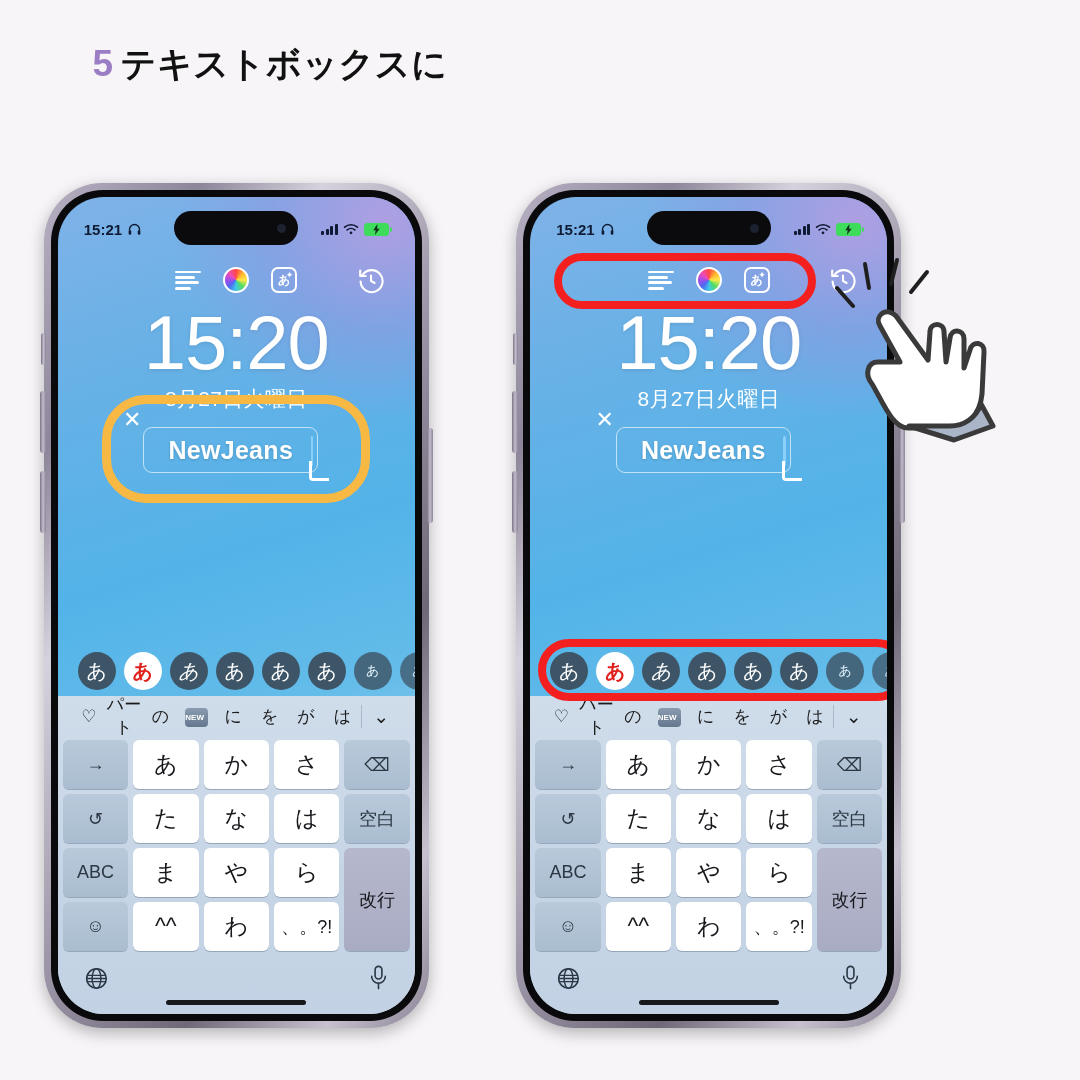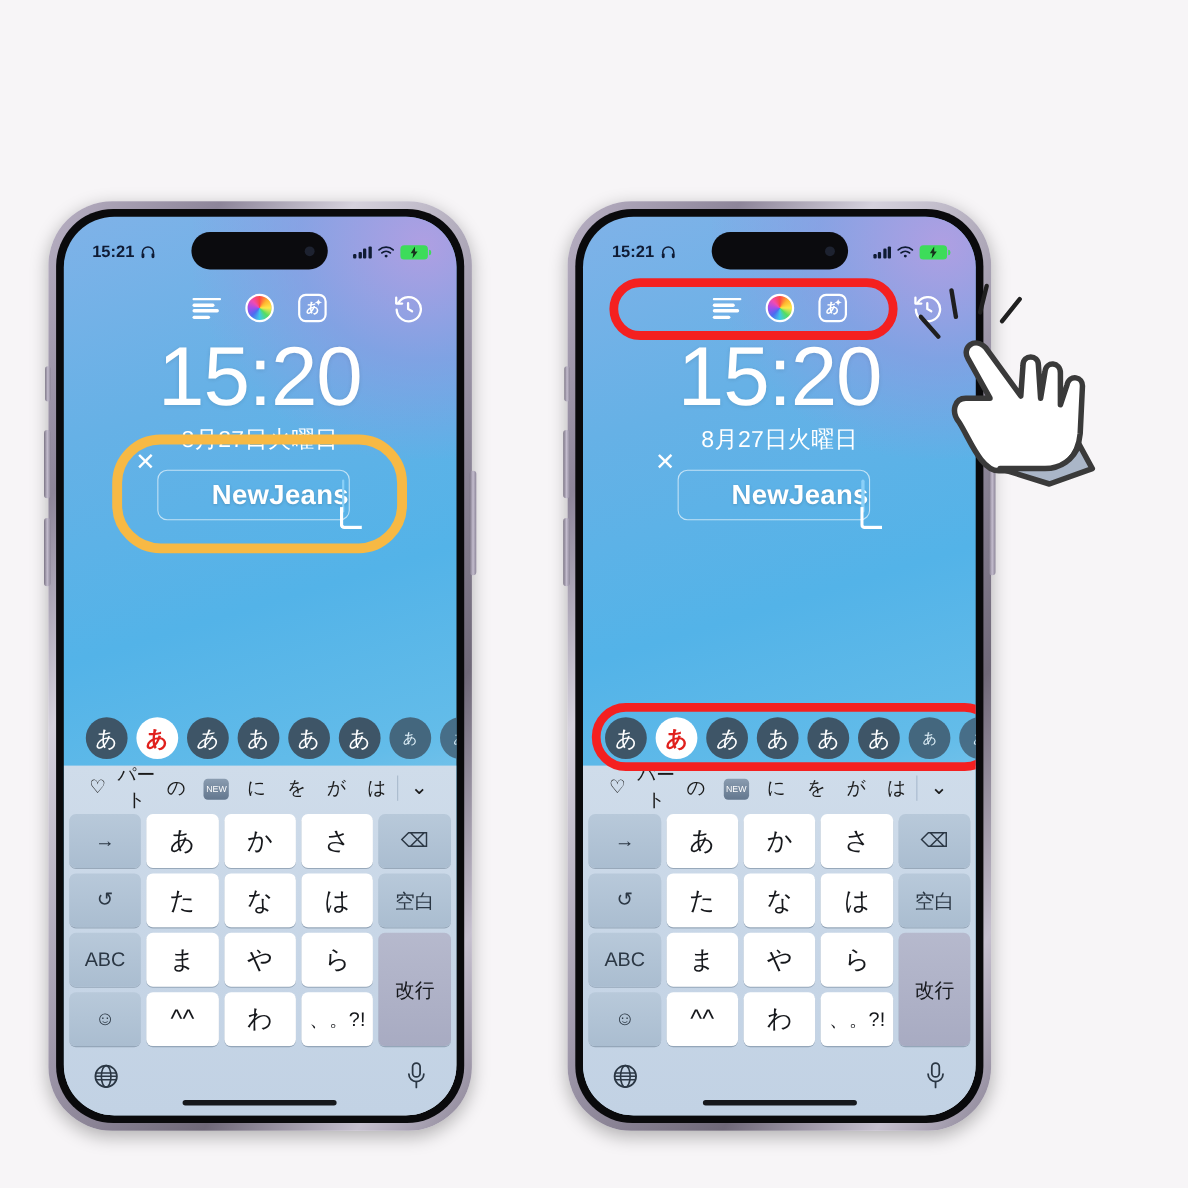--- a/index.html
+++ b/index.html
@@ -95,21 +95,21 @@
                text-shadow:0 1px 4px rgba(0,0,0,.10); }
   .lock-date { font-size:21px; color:#fff; font-weight:400; margin-top:6px; letter-spacing:.3px; }
 
   
   .textbox-area { position:absolute; top:212px; left:50%; transform:translateX(-50%);
                   width:230px; height:78px; z-index:5; }
   .tb-close { position:absolute; left:0; top:0; width:22px; height:22px; color:#fff; font-size:22px;
               line-height:22px; text-align:center; font-weight:300; }
   .tb-field { position:absolute; left:22px; top:18px; width:175px; height:46px;
               border:1.6px solid rgba(255,255,255,.62); border-radius:9px;
-              display:flex; align-items:center; justify-content:flex-end; }
+              display:flex; align-items:center; justify-content:center; }
   .tb-text { font-size:25px; font-weight:700; color:#fff; letter-spacing:.3px;
              text-shadow:0 1px 3px rgba(0,0,0,.17); }
   .tb-caret { position:absolute; right:4px; top:8px; width:2.5px; height:30px; background:#8ad0f8; border-radius:2px; }
   .tb-handle { position:absolute; left:188px; top:52px; width:20px; height:20px;
                border-left:3.2px solid #fff; border-bottom:3.2px solid #fff; border-radius:0 0 0 4px; }
 
   
   .ring-orange { position:absolute; top:198px; left:50%; transform:translateX(-50%);
                  width:268px; height:108px; border:9px solid #f7b944; border-radius:44px; z-index:6; }
 
@@ -130,21 +130,21 @@
 
   
   .keyboard { position:absolute; bottom:0; left:0; width:100%; height:318px;
               background:linear-gradient(180deg,#cfdcea 0%,#c6d5e6 60%,#c2d2e4 100%); z-index:6; }
   .predict { height:40px; display:flex; align-items:center; padding:0 14px; gap:0;
              font-size:17px; color:#1a1a1a; }
   .predict .p-item { flex:1; text-align:center; }
   .predict .p-heart { flex:0 0 34px; text-align:center; font-size:17px; }
   .predict .p-new { display:inline-block; width:23px; height:19px; border-radius:4px;
                     background:linear-gradient(180deg,#8a9cb0,#63778e); color:#fff;
-                    font-size:8px; font-weight:400; line-height:19px; text-align:center; }
+                    font-size:8px; font-weight:700; line-height:19px; text-align:left; }
   .predict .p-chev { flex:0 0 40px; text-align:center; font-size:19px; border-left:1px solid #a9bacd; }
 
   .keys { padding:4px 5px 0 5px; }
   .krow { display:flex; gap:5px; margin-bottom:5px; height:49px; }
   .key { flex:1; border-radius:6px; display:flex; align-items:center; justify-content:center;
          font-size:23px; color:#16181c; background:#fff;
          box-shadow:0 1px 0 rgba(90,110,130,.45); }
   .key.fn { background:linear-gradient(180deg,#b8c9da,#aabdd0); color:#2b3744; font-size:18px; }
   .key.small { font-size:18px; }
   .key.ret { background:linear-gradient(180deg,#b6b9cd,#a8abc2);font-family:Liberation Serif, serif; }
@@ -154,20 +154,21 @@
 
   
   .hand { position:absolute; z-index:12; }
   .burst { position:absolute; z-index:11; }
 </style>
 </head>
 <body>
 
 <div class="headings">
   <div class="head-col">
+    <div class="head-line"><span class="step-num">5</span><span>テキストボックスに</span></div>
   </div>
 </div>
 
 <div class="phones">
 
   <div class="phone-col">
     <div class="phone">
       <div class="btn-side btn-mute"></div>
       <div class="btn-side btn-volup"></div>
       <div class="btn-side btn-voldn"></div>

